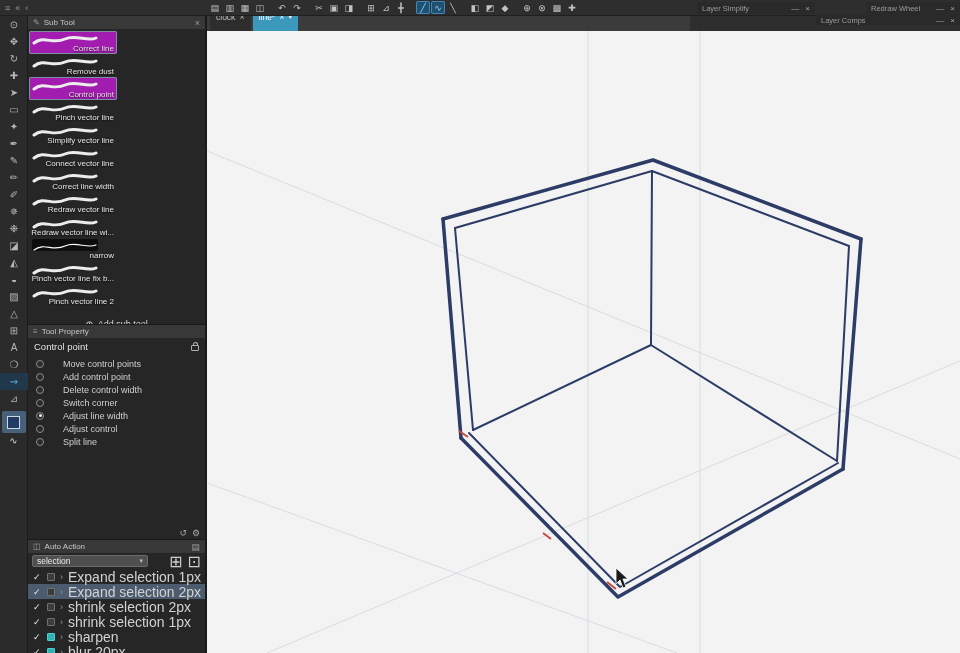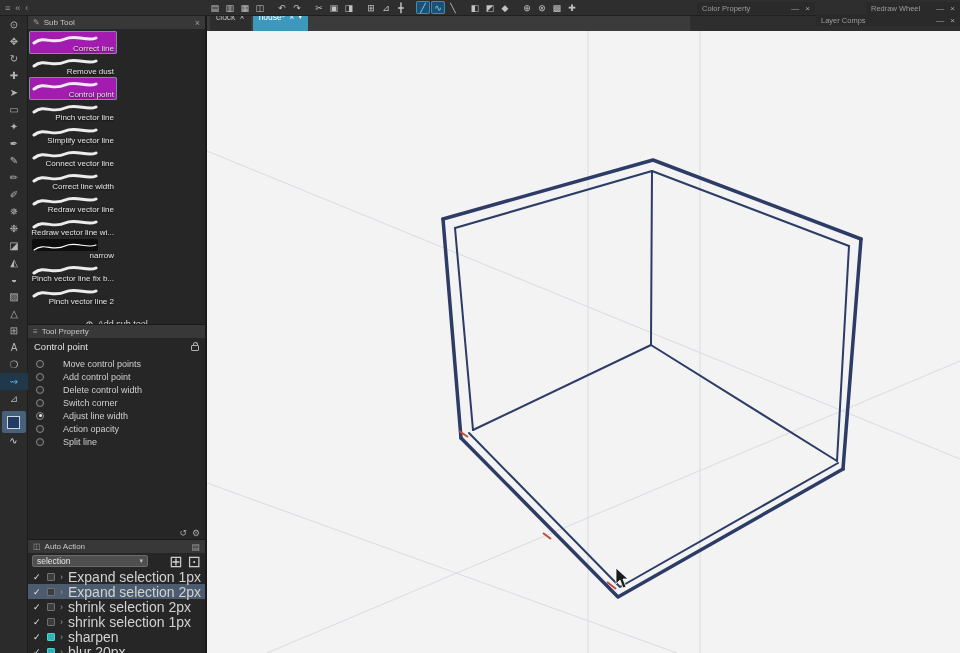--- a/index.html
+++ b/index.html
@@ -372,21 +372,21 @@
             <span class="tp-label">Switch corner</span>
           </div>
 
           <div class="tp-opt">
             <span class="radio on"></span>
             <span class="tp-label">Adjust line width</span>
           </div>
 
           <div class="tp-opt">
             <span class="radio"></span>
-            <span class="tp-label">Action opacity</span>
+            <span class="tp-label">Adjust control</span>
           </div>
 
           <div class="tp-opt">
             <span class="radio"></span>
             <span class="tp-label">Split line</span>
           </div>
         </div>
       <div class="spacer"></div>
       <div class="panel-footer">
         <span class="pf-group">
@@ -465,21 +465,21 @@
   <div class="canvas-wrap">
     <div class="tabstrip">
 
         <div class="tab">
           <span class="tab-label">clock</span>
           <span class="tab-close">×</span>
 
         </div>
 
         <div class="tab active">
-          <span class="tab-label">house*</span>
+          <span class="tab-label">line*</span>
           <span class="tab-close">×</span>
           <span class="tab-menu on">▾</span>
         </div>
       </div>
     <div class="canvas">
       <svg width="753" height="622" viewBox="0 0 753 622">
         <g class="guides">
           <line x1="381" y1="0" x2="381" y2="622"></line>
           <line x1="493" y1="0" x2="493" y2="622"></line>
           <line x1="0" y1="120" x2="753" y2="428"></line>
@@ -503,21 +503,21 @@
           <path d="M336,502 l8,6"></path>
           <path d="M400,551 l9,7"></path>
         </g>
         <polygon class="cursor" points="409,537 409,553 413,549 416,557 419,556 416,548 421,548"></polygon>
       </svg>
     </div>
   </div>
 
   <div class="tr-dark"></div>
   <div class="float-bar lp-bar">
-    <span class="fb-title">Color Property</span>
+    <span class="fb-title">Layer Simplify</span>
     <span class="fb-min">—</span>
     <span class="fb-close">×</span>
   </div>
   <div class="float-bar cw-bar">
     <span class="fb-title">Redraw Wheel</span>
     <span class="fb-min">—</span>
     <span class="fb-close">×</span>
   </div>
   <div class="float-bar lc-bar">
     <span class="fb-title">Layer Comps</span>

